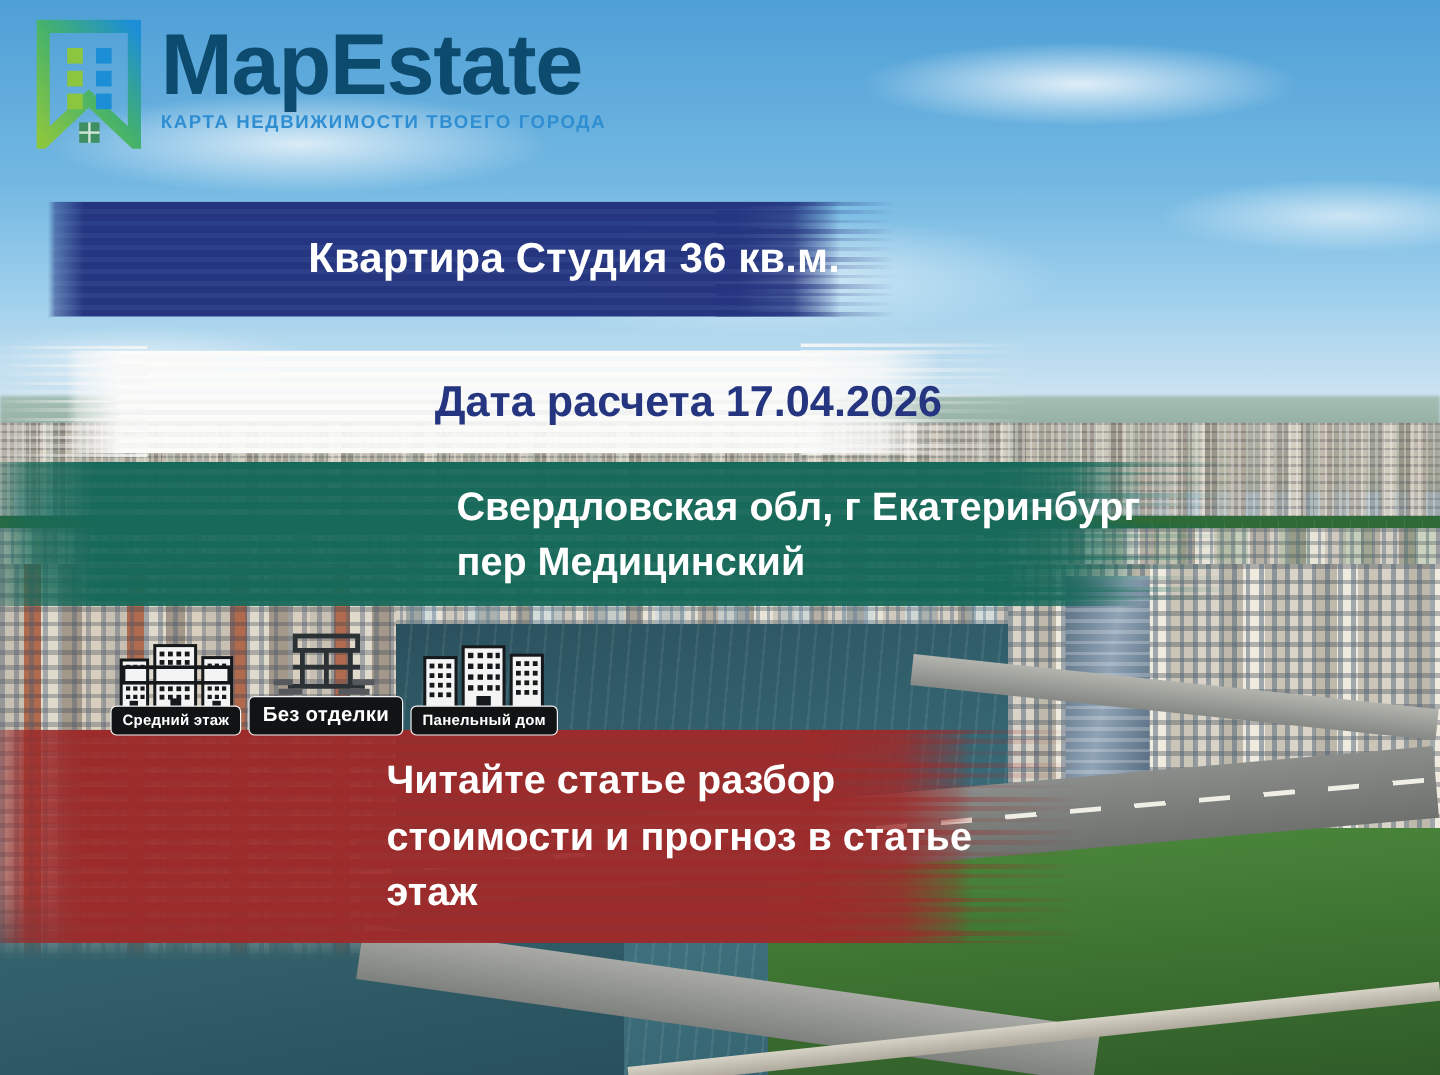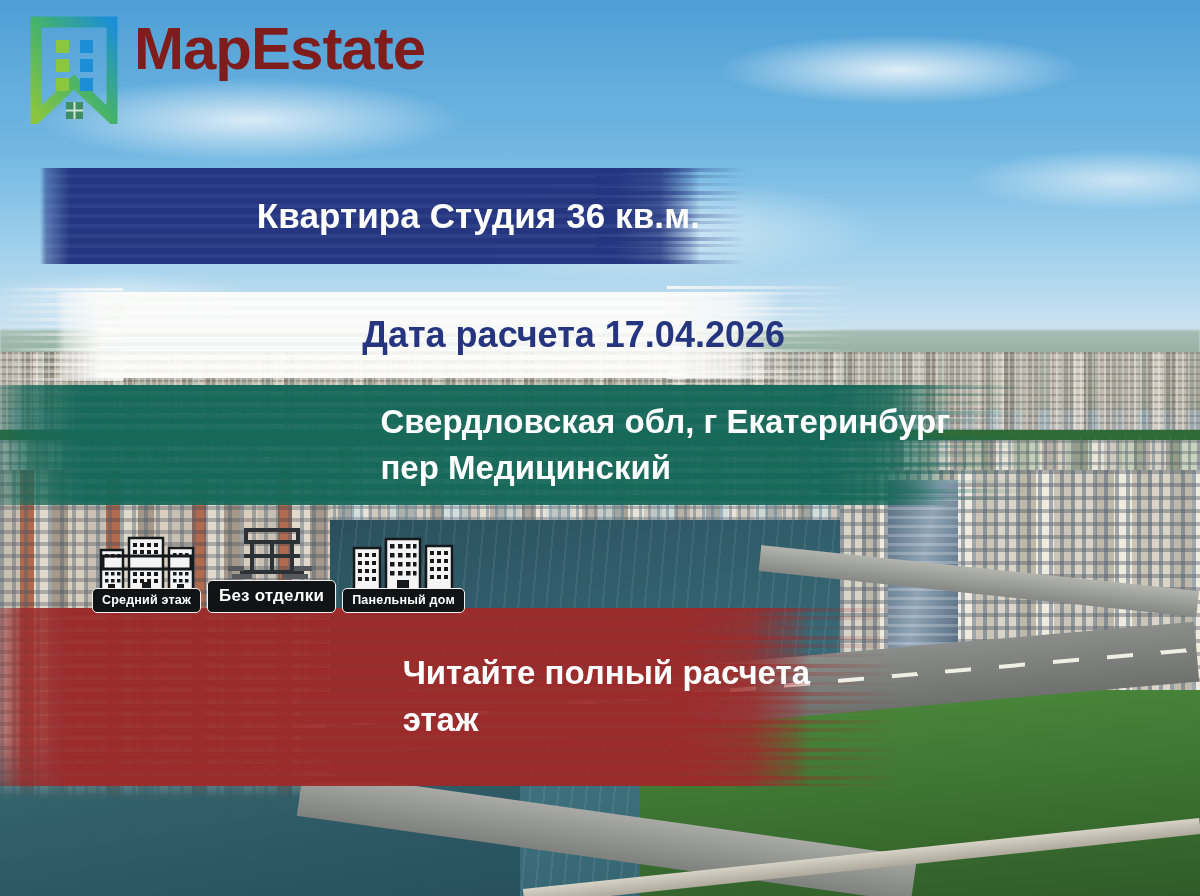--- a/index.html
+++ b/index.html
@@ -317,21 +317,21 @@
   #red-banner .txt {
     color: #ffffff; font-size: 33px; font-weight: 700; line-height: 1.42;
     padding-left: 112px;
   }
 
   
   #logo { position: absolute; left: 28px; top: 16px; display: flex; align-items: flex-start; z-index: 6; }
   #logo-mark { width: 92px; height: 108px; flex: none; }
   #logo-text { margin-left: 14px; padding-top: 4px; }
   #brand-name {
-    font-size: 60px; font-weight: 700; color: #7f1d1d; line-height: .95;
+    font-size: 72px; font-weight: 700; color: #0c4a6e; line-height: .95;
     letter-spacing: -1px;
   }
   #brand-tagline {
     font-size: 15.5px; font-weight: 700; color: #2f8ed1; letter-spacing: 1.35px;
     margin-top: 6px;
   }
 
   
   #features {
     position: absolute; left: 48px; top: 522px; z-index: 5;
@@ -390,20 +390,21 @@
         <rect x="52" y="24" width="13" height="13" fill="#1c8ed6"></rect>
         <rect x="52" y="43" width="13" height="13" fill="#1c8ed6"></rect>
         <rect x="52" y="62" width="13" height="13" fill="#1c8ed6"></rect>
         <rect x="38" y="86" width="17" height="17" fill="#3f8f62"></rect>
         <rect x="45.5" y="86" width="2" height="17" fill="#cfe6d8"></rect>
         <rect x="38" y="93.5" width="17" height="2" fill="#cfe6d8"></rect>
       </svg>
     </div>
     <div id="logo-text">
       <div id="brand-name">MapEstate</div>
+      <div id="brand-tagline">КАРТА НЕДВИЖИМОСТИ ТВОЕГО ГОРОДА</div>
     </div>
   </div>
 
   <div class="stroke" id="navy-banner">
     <div class="fill"></div>
     <div class="streaks"></div>
     <div class="txt">Квартира Студия 36 кв.м.</div>
   </div>
 
   <div class="stroke" id="white-banner">
@@ -547,18 +548,19 @@
       </svg>
       <div class="pill">Панельный дом</div>
     </div>
 
   </div>
 
   <div class="stroke" id="red-banner">
     <div class="fill"></div>
     <div class="streaks"></div>
     <div class="txt">
-      <div>Читайте полный расчета</div>
+      <div>Читайте статье разбор</div>
+      <div>стоимости и прогноз в статье</div>
       <div>этаж</div>
     </div>
   </div>
 
 </div>
 
 </body></html>

